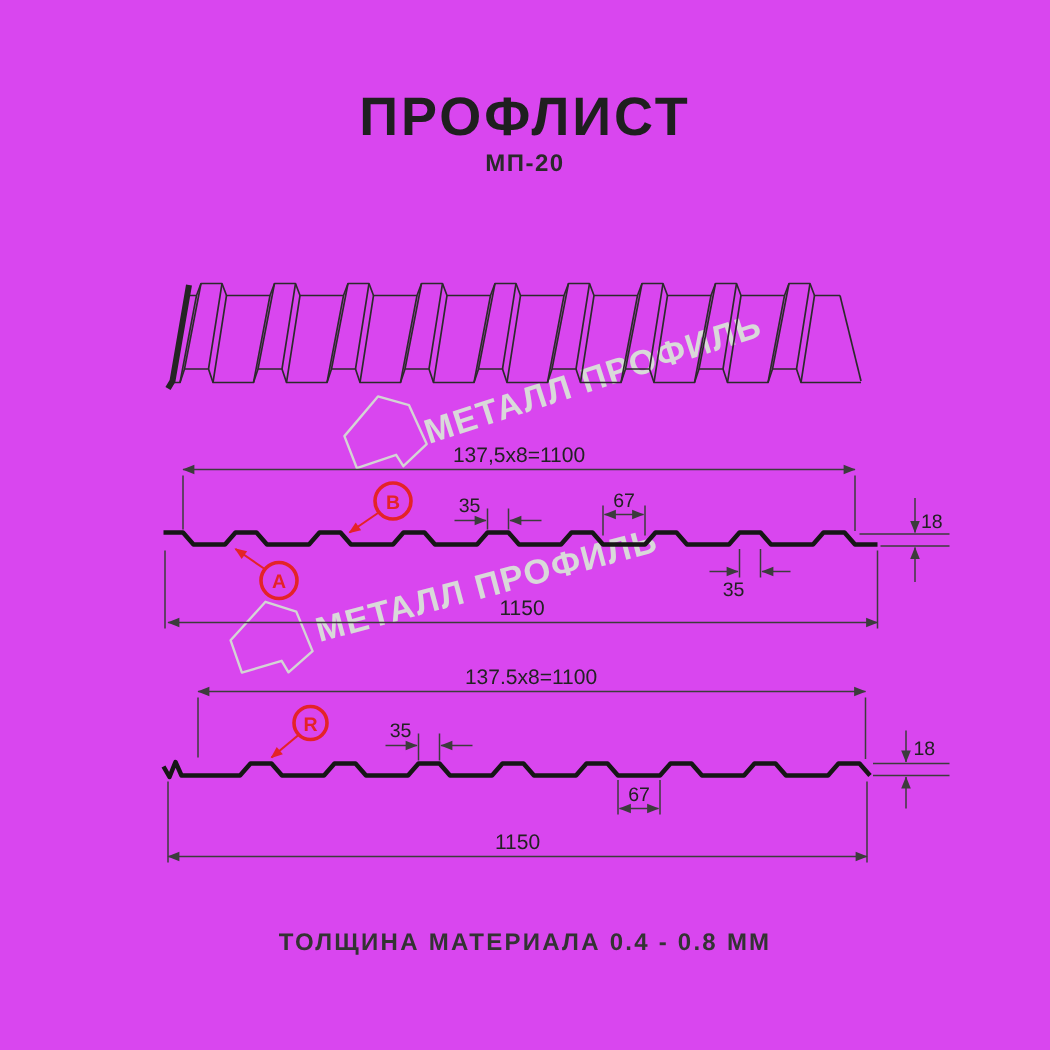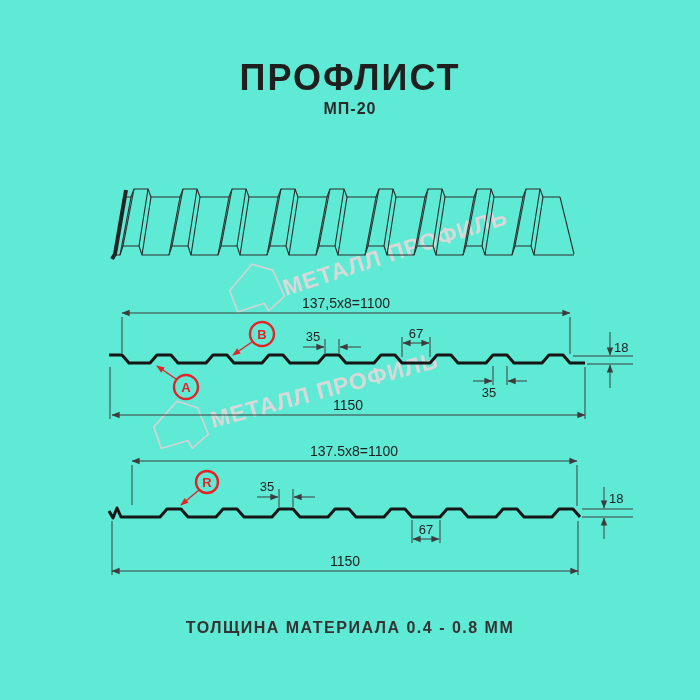--- a/index.html
+++ b/index.html
@@ -1,16 +1,16 @@
 <!DOCTYPE html>
 <html><head>
 <meta charset="utf-8">
 <style>
   html,body{margin:0;padding:0;background:#ffffff;}
-  .page{position:relative;width:700px;height:700px;background:#5eead4;overflow:hidden;
+  .page{position:relative;width:700px;height:700px;background:#d946ef;overflow:hidden;
         font-family:"Liberation Sans", sans-serif;}
   svg{position:absolute;left:0;top:0;}
   text{font-family:"Liberation Sans", sans-serif;}
   .title-txt{font-size:36px;font-weight:bold;fill:#1f1f1f;letter-spacing:2px;}
   .subtitle-txt{font-size:16px;font-weight:bold;fill:#2a2a2a;letter-spacing:1px;}
   .footer-txt{font-size:16px;font-weight:bold;fill:#333333;letter-spacing:1.5px;}
   .dim-txt{font-size:13px;fill:#222222;}
   .dim-big{font-size:14px;fill:#222222;}
   .wm-txt{font-size:23px;font-weight:bold;fill:#d9d9d9;letter-spacing:1px;}
   .red-letter{font-size:13px;font-weight:bold;fill:#e42328;}

